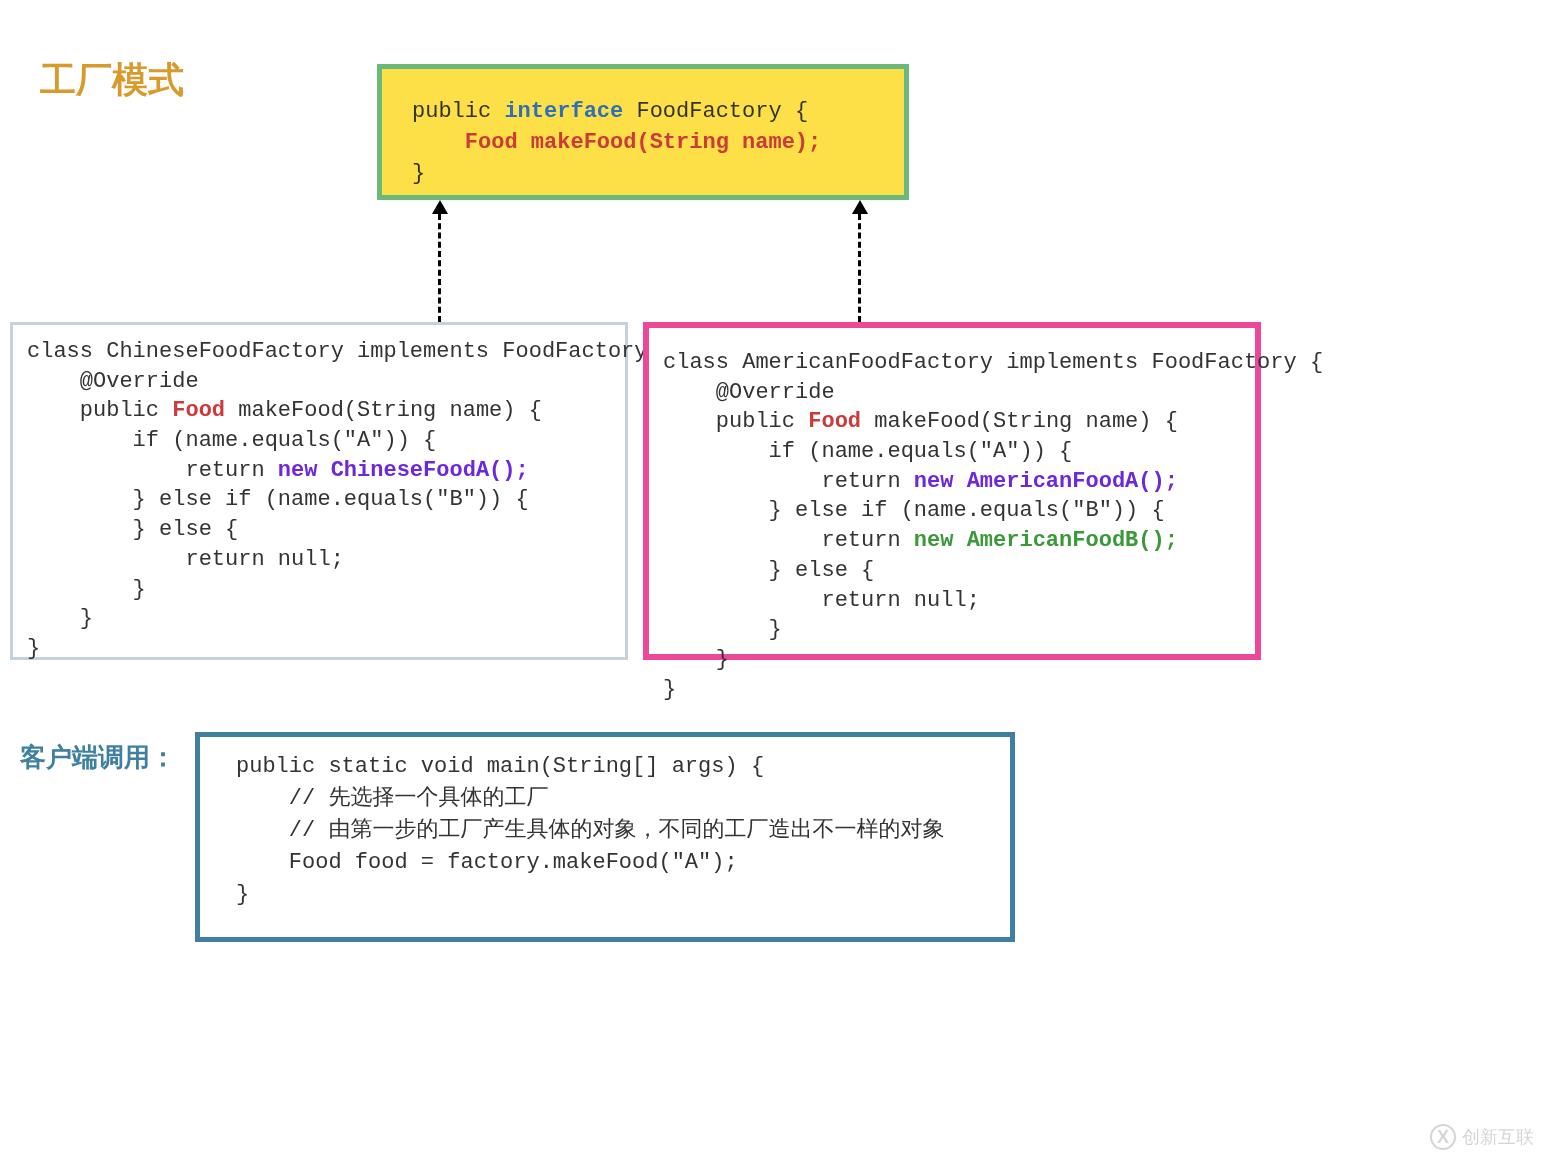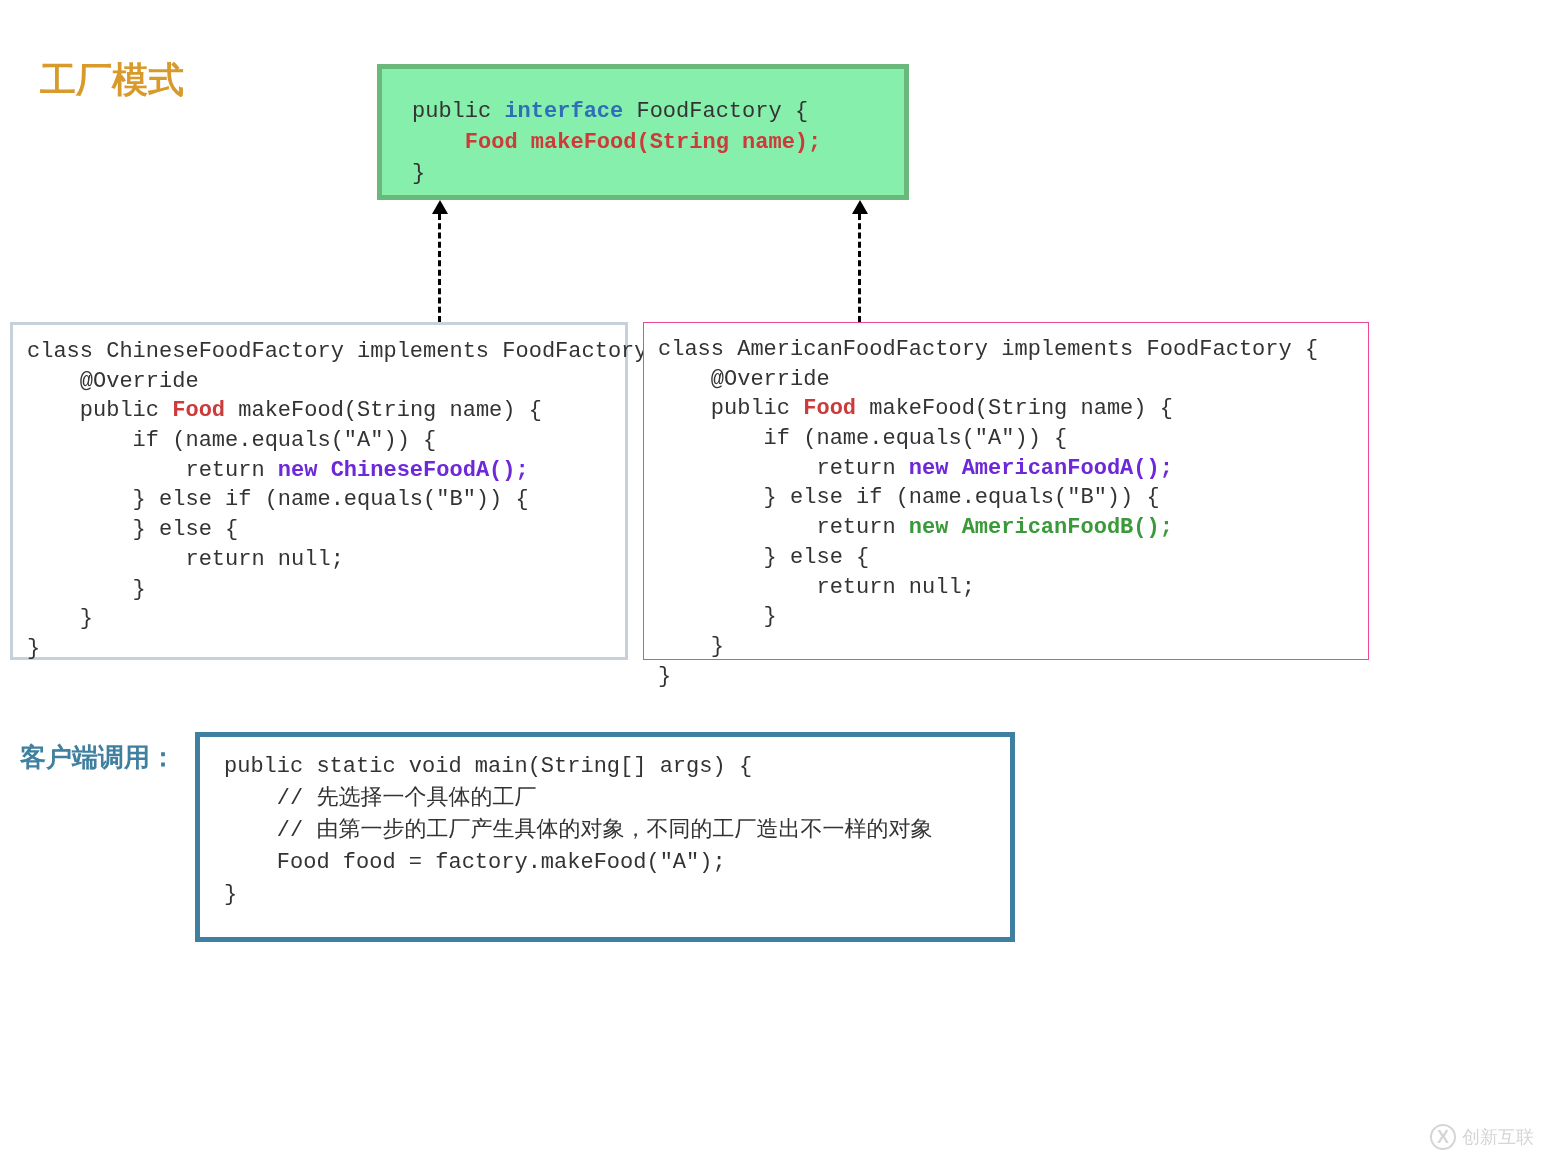--- a/index.html
+++ b/index.html
@@ -30,58 +30,58 @@
     color: #3f7f9f;
     font-family: "Microsoft YaHei", "PingFang SC", sans-serif;
   }
   .box-interface {
     position: absolute;
     left: 377px;
     top: 64px;
     width: 532px;
     height: 136px;
     border: 5px solid #6ab97b;
-    background: #86efac;
+    background: #fde047;
     padding: 28px 30px;
     font-size: 22px;
     line-height: 1.4;
   }
   .box-chinese {
     position: absolute;
     left: 10px;
     top: 322px;
     width: 618px;
     height: 338px;
     border: 3px solid #c6d1dc;
     background: #fff;
     padding: 12px 14px;
     font-size: 22px;
     line-height: 1.35;
   }
   .box-american {
     position: absolute;
     left: 643px;
     top: 322px;
-    width: 726px;
+    width: 618px;
     height: 338px;
-    border: 1px solid #ec4899;
+    border: 6px solid #ec4899;
     background: #fff;
-    padding: 12px 14px;
+    padding: 20px 14px;
     font-size: 22px;
     line-height: 1.35;
   }
   .box-client {
     position: absolute;
     left: 195px;
     top: 732px;
     width: 820px;
     height: 210px;
     border: 5px solid #3f7f9f;
     background: #fff;
-    padding: 14px 24px;
+    padding: 14px 36px;
     font-size: 22px;
     line-height: 1.45;
   }
   .code-line { white-space: pre; font-family: "Courier New", Courier, monospace; color: #333; }
   .kw-blue  { color: #2f6fb8; font-weight: bold; }
   .kw-red   { color: #cc3a3a; font-weight: bold; }
   .kw-green { color: #3a9a3a; font-weight: bold; }
   .kw-orange{ color: #6d28d9; font-weight: bold; }
   .watermark {
     position: absolute;

